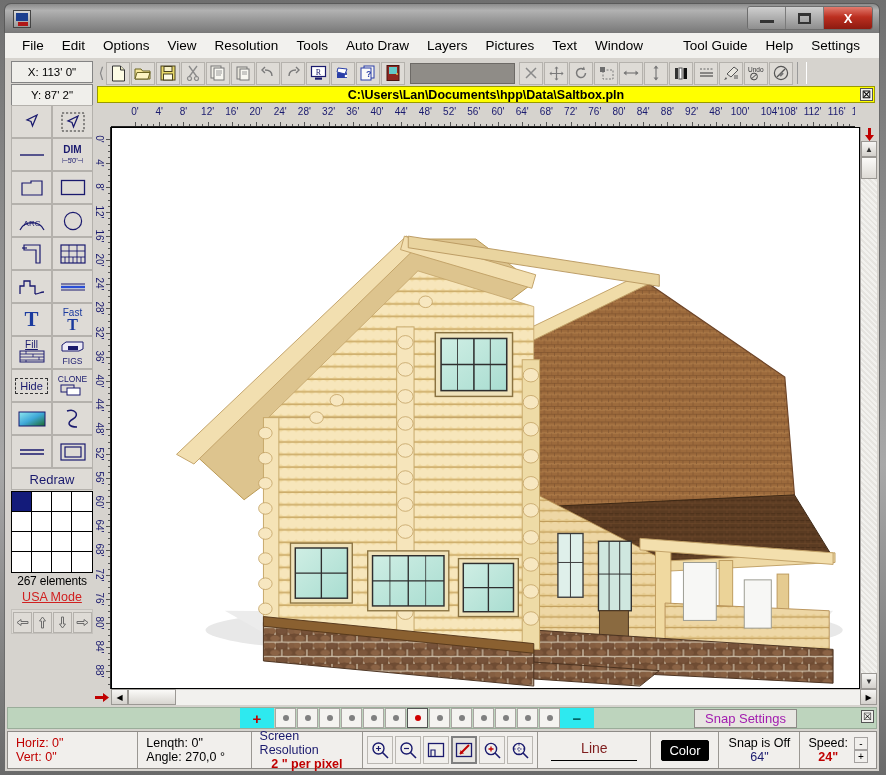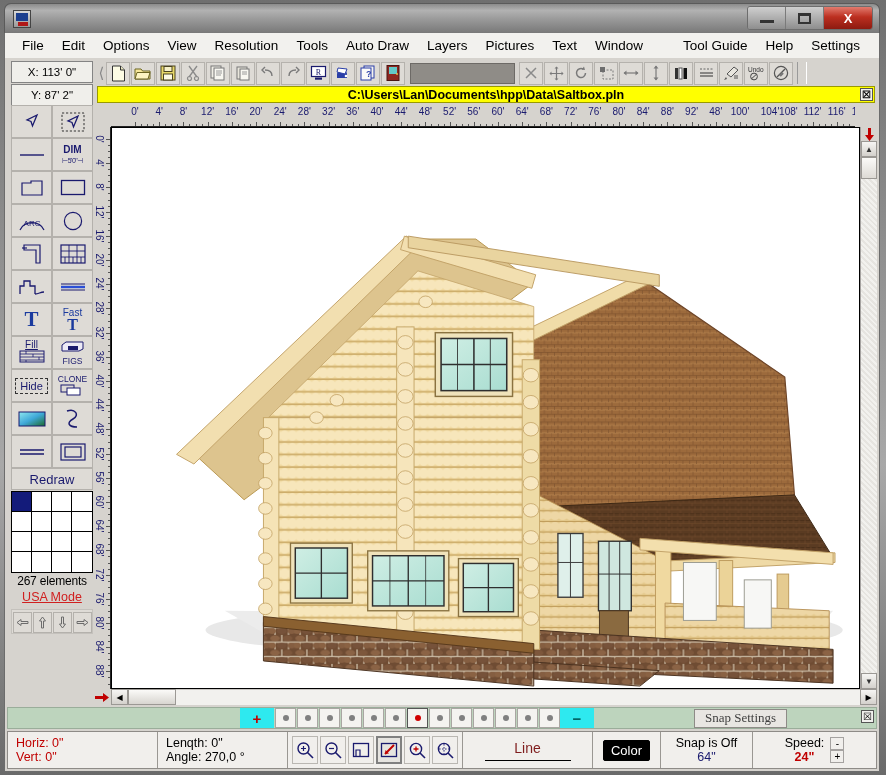--- a/index.html
+++ b/index.html
@@ -294,22 +294,22 @@
     background:#f4f3f0; border:1px solid #a9a6a2; margin-left:1px;
     display:flex;align-items:center;justify-content:center;
   }
   .lb-dot i { width:6px;height:6px;border-radius:50%;background:#808080; display:block;}
   .lb-dot.active i { background:#d00000; }
   .lb-dot.active { border-color:#555; }
   .snap-settings {
     margin-left: 100px;
     height: 19px; padding: 0 10px;
     background:#e8e6e2; border:1px solid #8e8b87;
-    font-size: 13px; color:#404040;
-    display:flex;align-items:center;font-family:Liberation Serif, serif;
+    font-size: 13px; color:#a21caf;
+    display:flex;align-items:center;
   }
   .lb-close {
     position:absolute; right:2px; top:2px;
     width:13px;height:13px;border:1px solid #555;background:#f2f1ee;
     font-size:10px;line-height:11px;text-align:center;
   }
 
   .statusbar {
     position:absolute; left:2px; right:2px; bottom:2px; height: 38px;
     background:#f1efec;
@@ -1265,20 +1265,24 @@
 
     <div class="statusbar">
       <div class="st-cell" style="width:150px">
         <div class="st-red">Horiz: 0"</div>
         <div class="st-red">Vert:  0"</div>
       </div>
       <div class="st-cell" style="width:130px">
         <div class="st-black">Lenqth: 0"</div>
         <div class="st-black">Angle: 270,0 °</div>
       </div>
+      <div class="st-cell" style="width:128px;align-items:center">
+        <div class="st-blue">Screen Resolution</div>
+        <div class="st-red" style="font-weight:bold">2 " per pixel</div>
+      </div>
       <div class="zoomgrp">
         <div class="zbtn">
           <svg width="18" height="18" viewBox="0 0 18 18">
               <circle cx="7.5" cy="7.5" r="5.5" fill="none" stroke="#1a1a6e" stroke-width="1.4"></circle>
               <path d="M11.5 11.5L17 17" stroke="#1a1a6e" stroke-width="1.6"></path>
               <path d="M5 7.5h5M7.5 5v5" stroke="#1a1a6e" stroke-width="1.2"></path>
             </svg>
         </div>
         <div class="zbtn">
           <svg width="18" height="18" viewBox="0 0 18 18">

